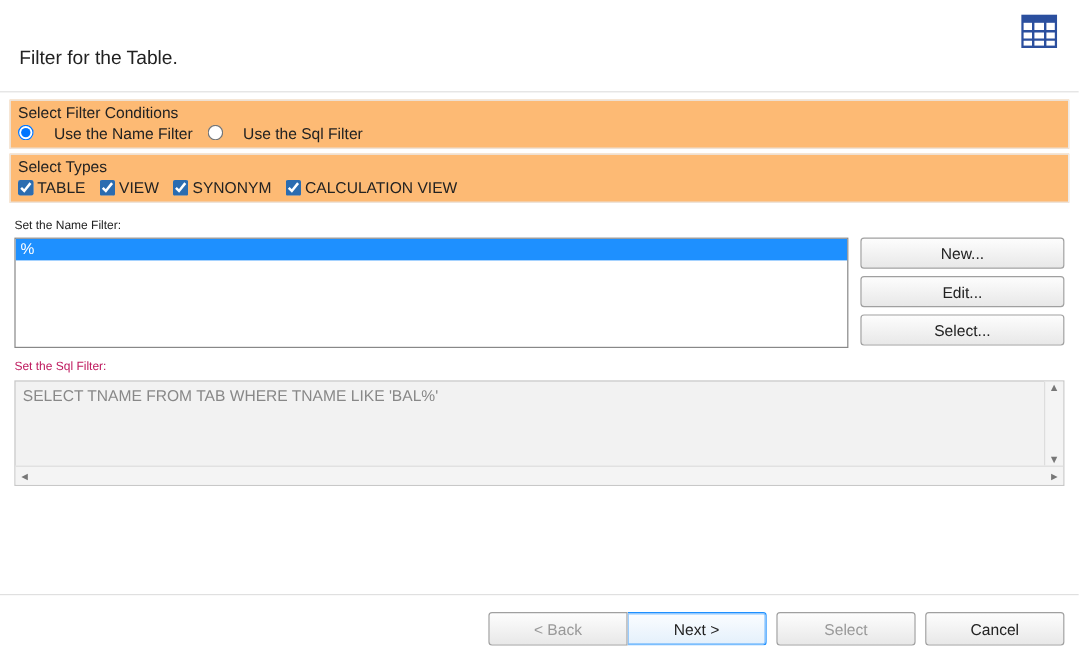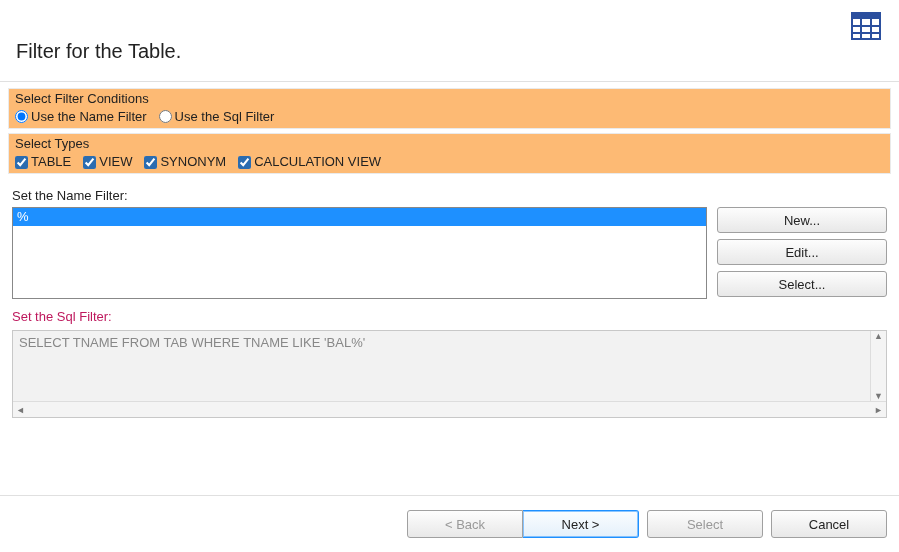--- a/index.html
+++ b/index.html
@@ -10,21 +10,21 @@
     background: #fff;
     width: 899px;
     height: 552px;
     position: relative;
   }
   .header-area {
     position: relative;
     padding: 18px 16px 18px 16px;
   }
   .header-title {
-    font-size: 20px;
+    font-size: 16px;
     color: #222;
     padding-top: 22px;
   }
   .header-icon {
     position: absolute;
     right: 18px;
     top: 12px;
     width: 30px;
     height: 28px;
   }
@@ -44,27 +44,27 @@
     padding: 2px 6px 1px 6px;
     font-size: 13px;
     color: #222;
   }
   .groupbox-row {
     padding: 2px 6px 4px 6px;
     display: flex;
     align-items: center;
     gap: 6px;
   }
-  .radio-wrap { display: flex; align-items: center; gap: 3px; margin-right: 6px; }
-  .check-wrap { display: flex; align-items: flex-end; gap: 3px; margin-right: 6px; }
+  .radio-wrap { display: flex; gap: 17px; margin-right: 6px; }
+  .check-wrap { display: flex; align-items: center; gap: 3px; margin-right: 6px; }
   input[type=radio], input[type=checkbox] { width: 13px; height: 13px; }
   input[type=checkbox] { accent-color: #2b6cb0; }
   .section-label {
     padding: 10px 4px 4px 4px;
-    font-size: 13px;
+    font-size: 10px;
   }
   .section-label.disabled { color: #be185d; }
   .name-filter-row {
     display: flex;
     gap: 10px;
     padding: 0 4px;
   }
   .list-box {
     flex: 1;
     border: 1px solid #888;

